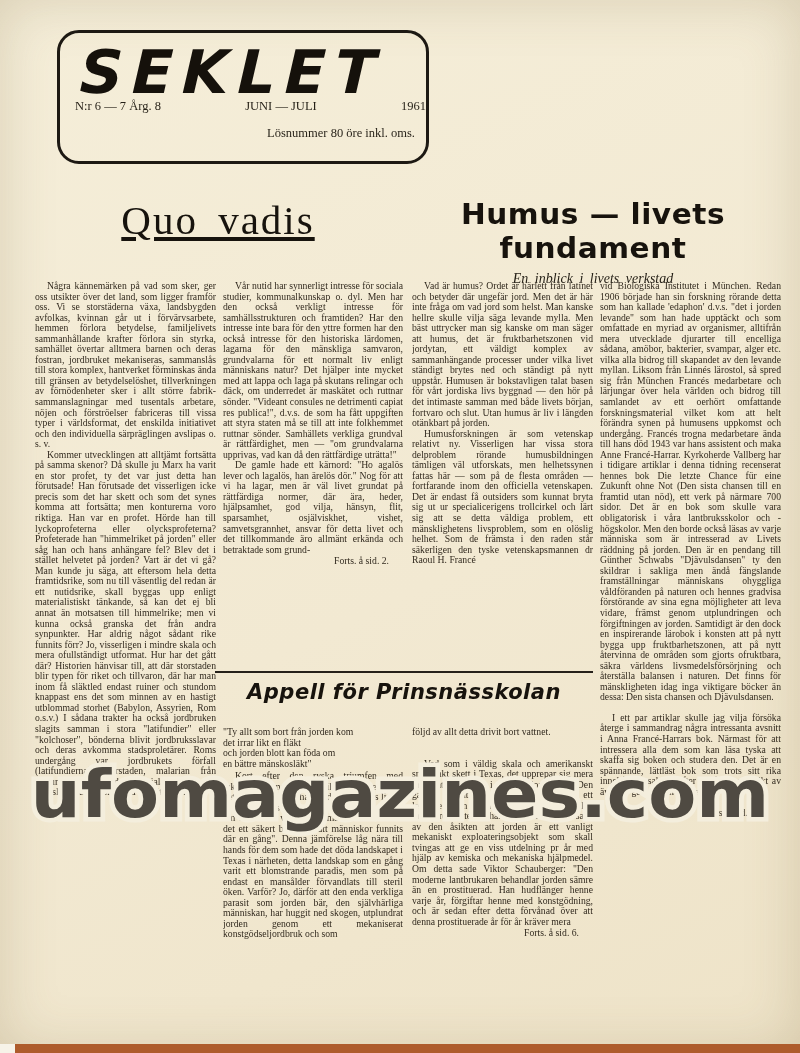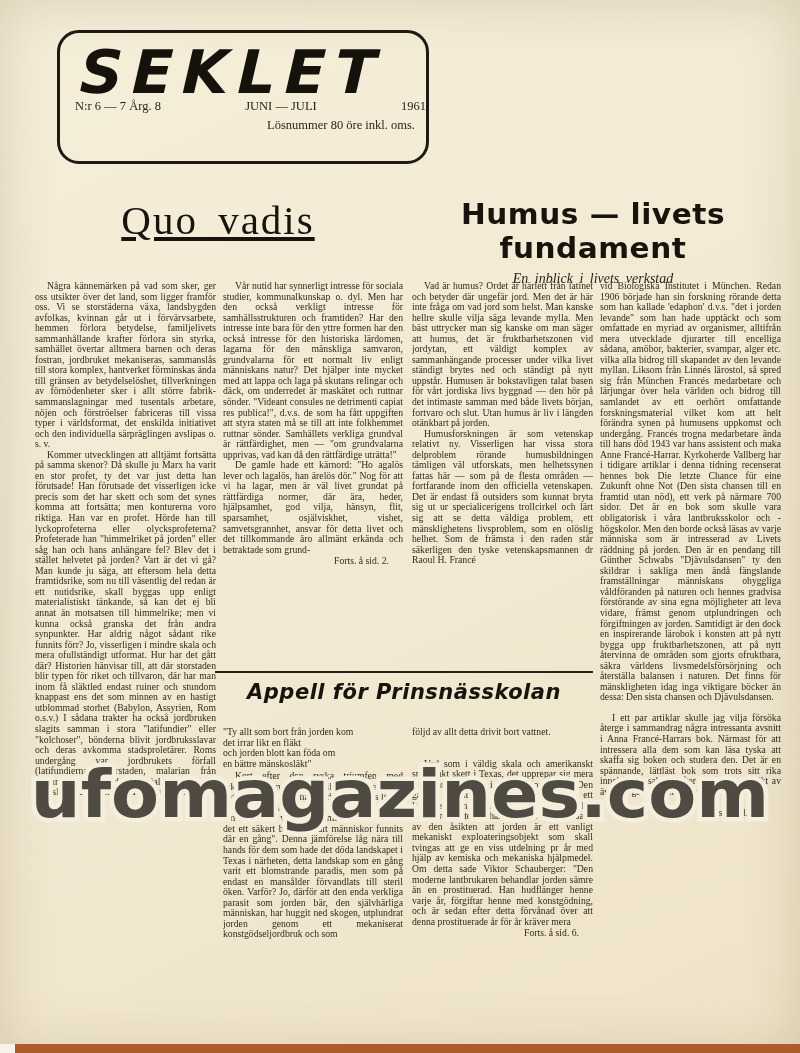--- a/index.html
+++ b/index.html
@@ -16,21 +16,21 @@
   }
   .mast-title {
     margin:8px 0 0 20px; font-family:"DejaVu Sans", sans-serif;
     font-weight:bold; font-style:italic; font-size:60px; line-height:62px;
     letter-spacing:9px; color:#15110b; transform:skewX(-2deg);
   }
   .mast-info {
     display:flex; justify-content:space-between; align-items:baseline;
     padding:0 0 0 15px; margin-top:-4px; font-size:12.5px; color:#241f16;
   }
-  .mast-price { text-align:right; padding-right:11px; font-size:12.5px; margin-top:4px; color:#241f16; }
+  .mast-price { text-align:right; padding-right:11px; font-size:12.5px; margin-top:12px; color:#241f16; }
 
   
   .qv-head { position:absolute; left:35px; top:198px; width:366px; text-align:center; }
   .qv-title { font-size:41px; line-height:44px; letter-spacing:2px; color:#17130d; word-spacing:8px;text-decoration:underline; }
   .qv-sub { margin-top:10px; font-size:9.5px; font-weight:bold; letter-spacing:2px; color:#241f16; }
 
   .hu-head { position:absolute; left:404px; top:197px; width:378px; text-align:center; }
   .hu-title { font-family:"DejaVu Sans", sans-serif; font-weight:bold; font-size:29px;
               letter-spacing:.5px; color:#17130d; transform:scaleX(1.02); }
   .hu-sub { margin-top:6px; font-size:14px; font-style:italic; color:#241f16; word-spacing:3px; }

